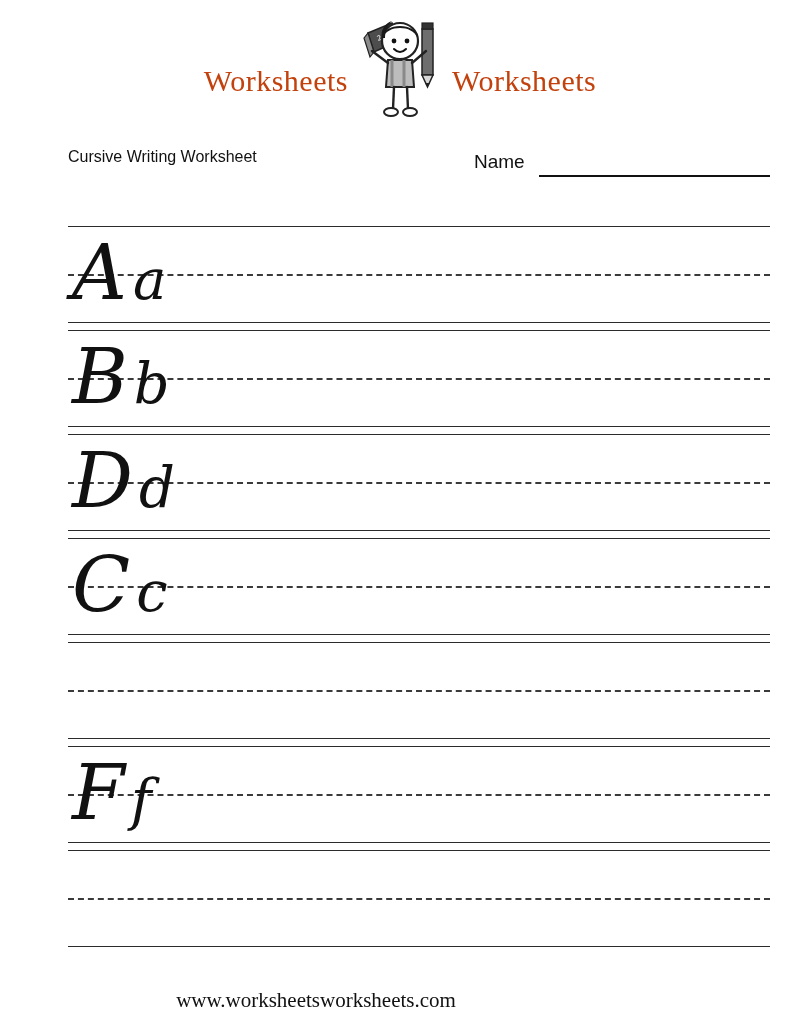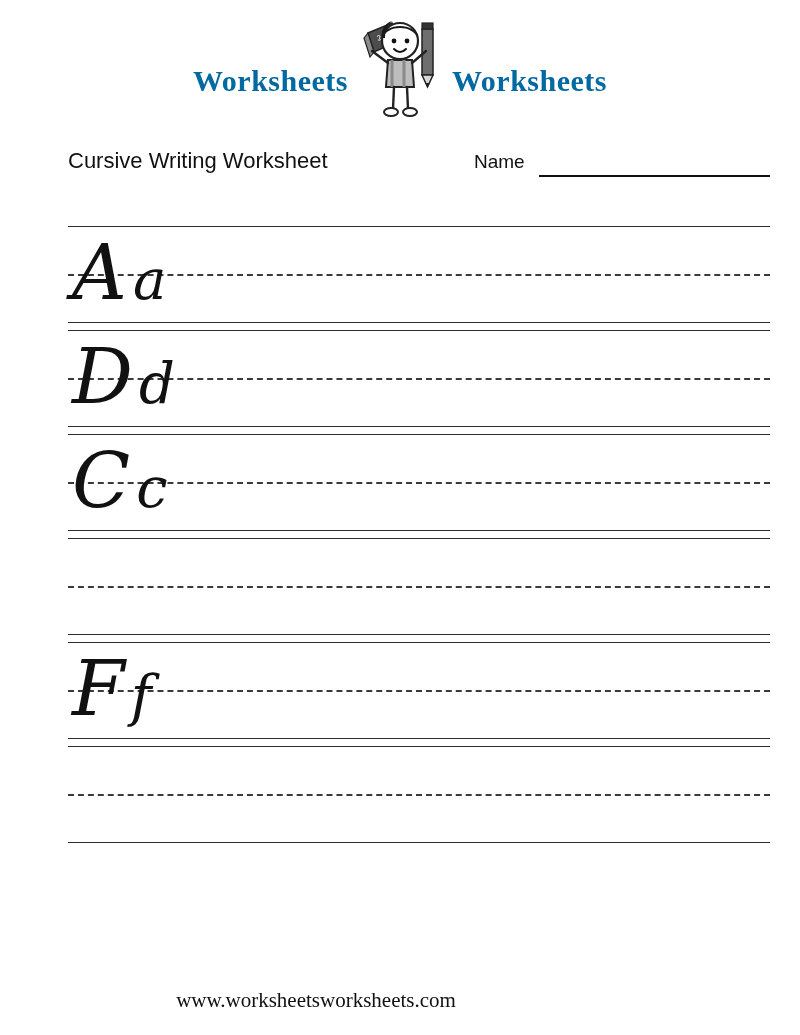--- a/index.html
+++ b/index.html
@@ -23,23 +23,23 @@
     left: 0;
     width: 800px;
     height: 118px;
     display: flex;
     align-items: center;
     justify-content: center;
   }
   .logo-word {
     font-family: "Liberation Serif", serif;
     font-size: 30px;
-    font-weight: bold;
+    font-weight: normal;
     letter-spacing: 0.5px;
-    color: #0369a1;
+    color: #c2410c;
     padding-top: 28px;
   }
   .logo-mark {
     width: 96px;
     height: 112px;
     position: relative;
     margin: 0 4px;
   }
 
   
@@ -48,21 +48,21 @@
     top: 148px;
     left: 0;
     width: 800px;
     height: 40px;
   }
   .worksheet-title {
     position: absolute;
     left: 68px;
     top: 0;
     font-family: "Liberation Sans", sans-serif;
-    font-size: 22px;
+    font-size: 16px;
     color: #111111;
     white-space: nowrap;
   }
   .name-label {
     position: absolute;
     left: 474px;
     top: 3px;
     font-family: "Liberation Sans", sans-serif;
     font-size: 19px;
     color: #111111;
@@ -193,20 +193,26 @@
 
 <div class="sheet">
 
   <div class="row">
     <div class="solid-line line-top"></div>
     <div class="dashed-line"></div>
     <div class="solid-line line-bottom"></div>
     <div class="letters"><span>A</span><span class="lower">a</span></div>
   </div>
 
+  <div class="row">
+    <div class="solid-line line-top"></div>
+    <div class="dashed-line"></div>
+    <div class="solid-line line-bottom"></div>
+    <div class="letters"><span>B</span><span class="lower">b</span></div>
+  </div>
 
   <div class="row">
     <div class="solid-line line-top"></div>
     <div class="dashed-line"></div>
     <div class="solid-line line-bottom"></div>
     <div class="letters"><span>D</span><span class="lower">d</span></div>
   </div>
 
   <div class="row">
     <div class="solid-line line-top"></div>

